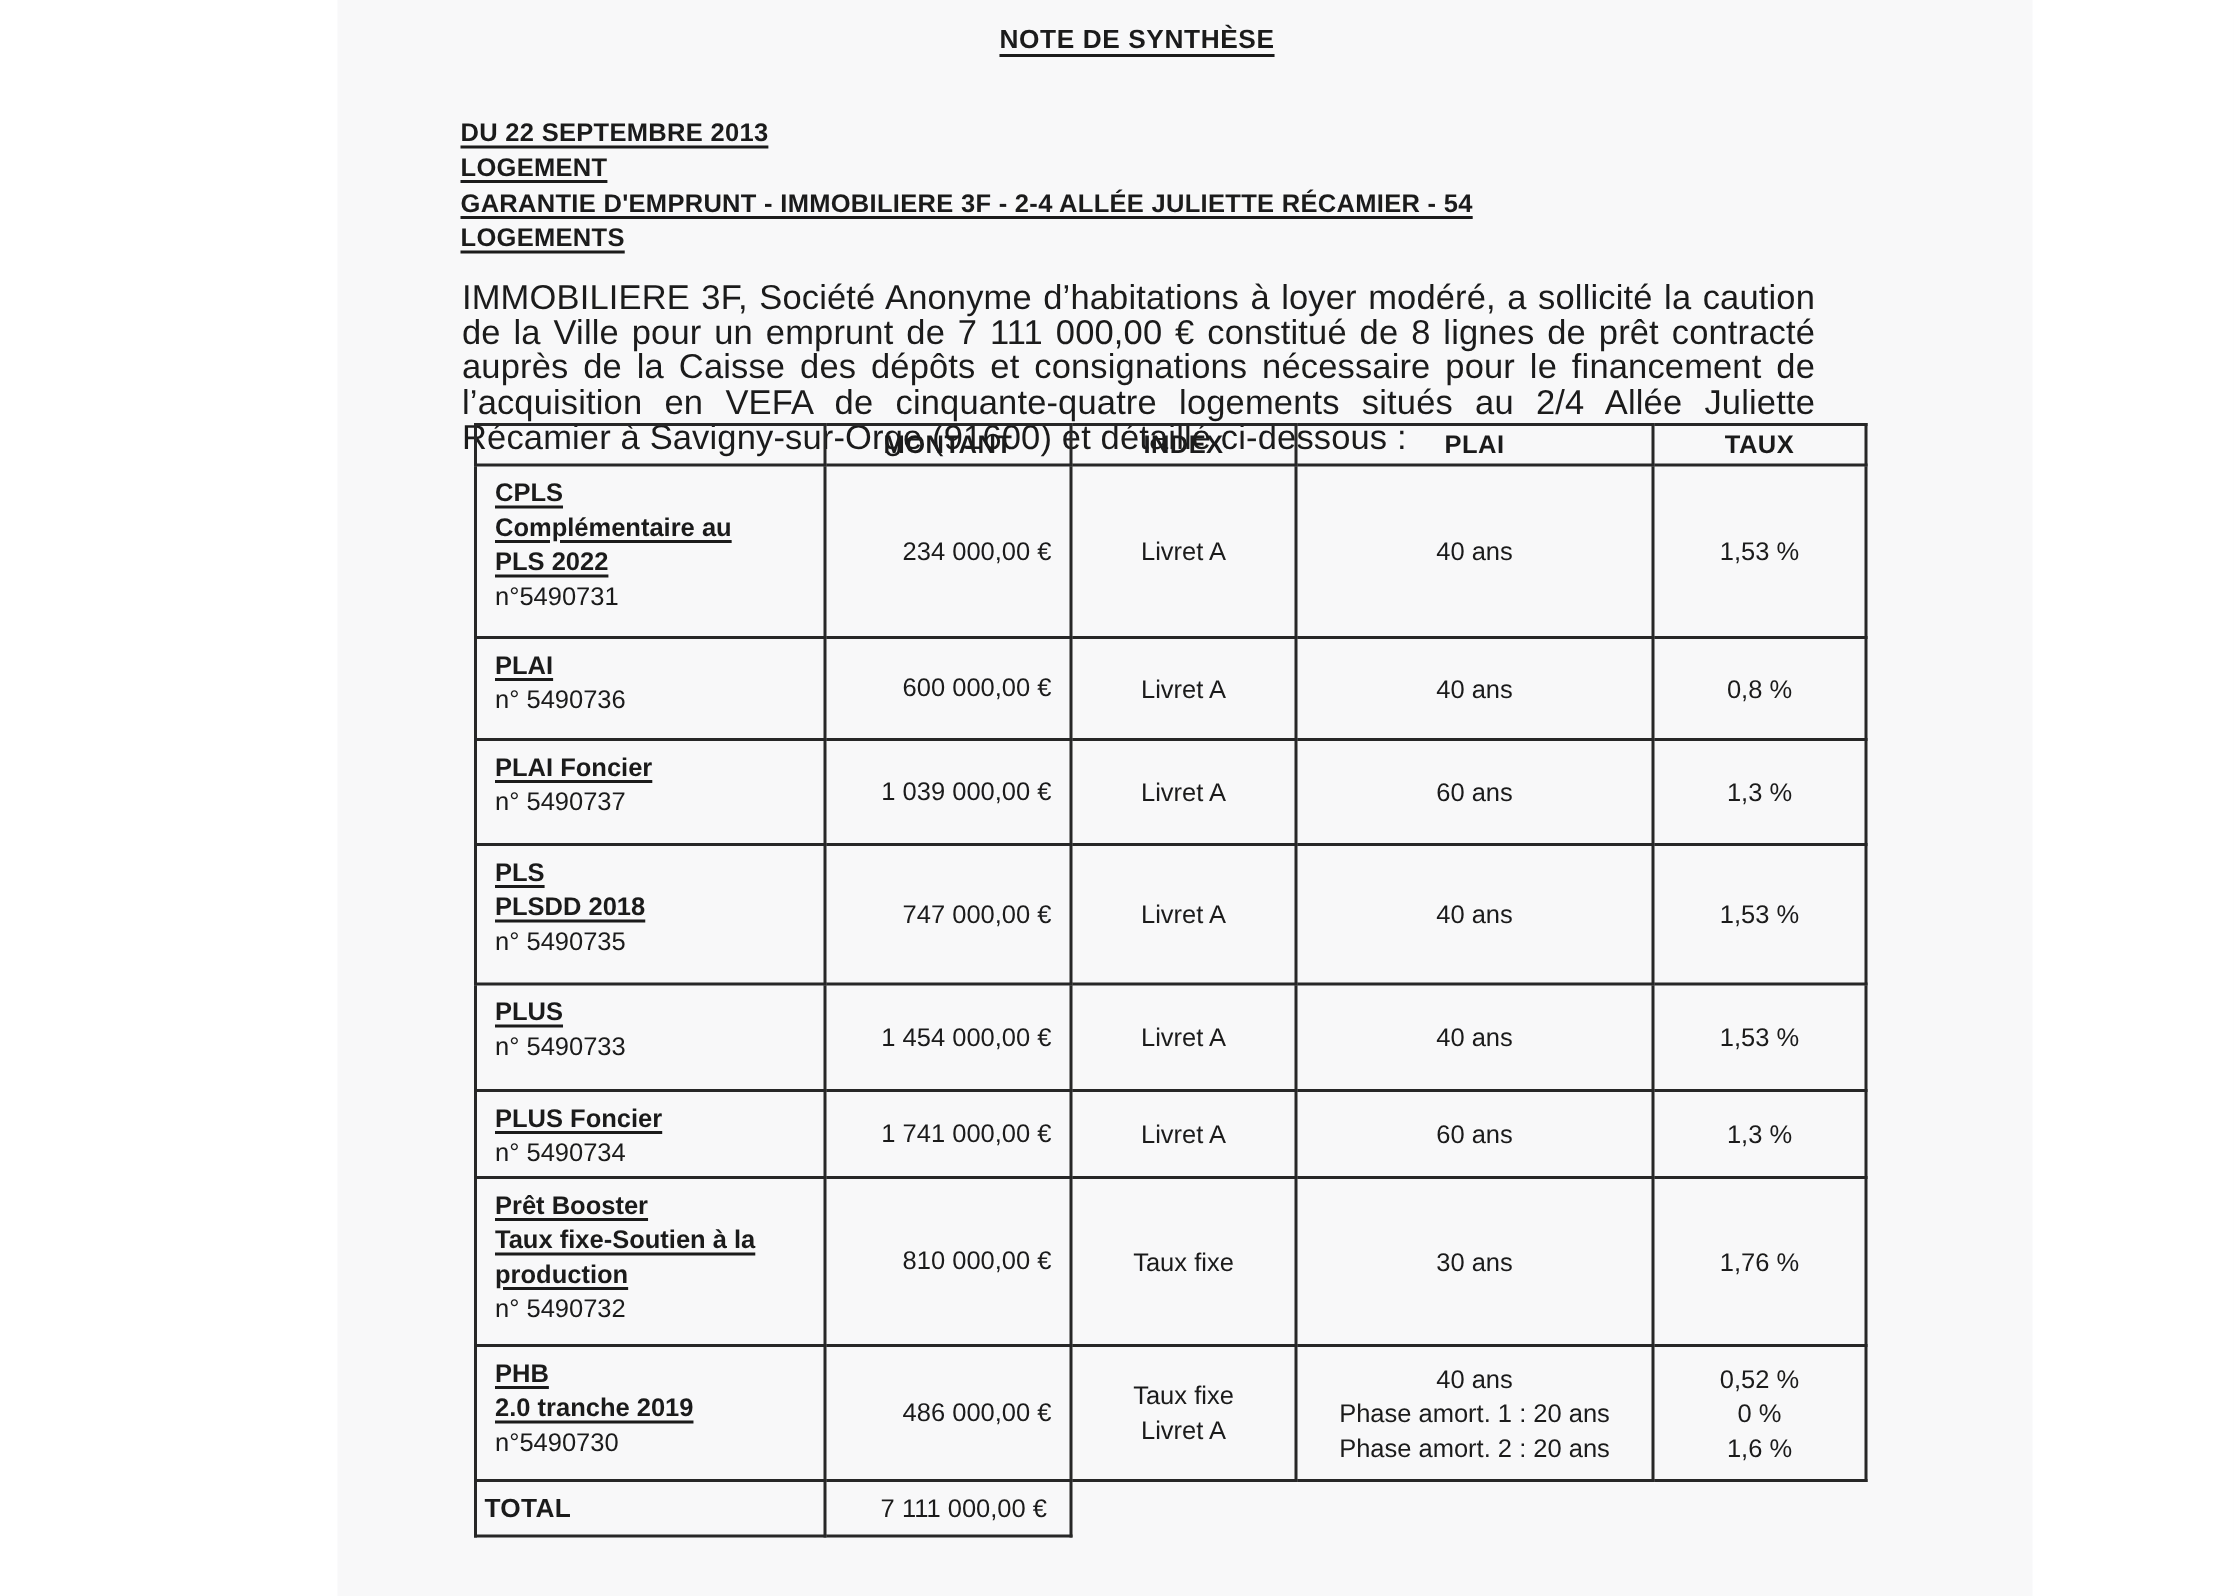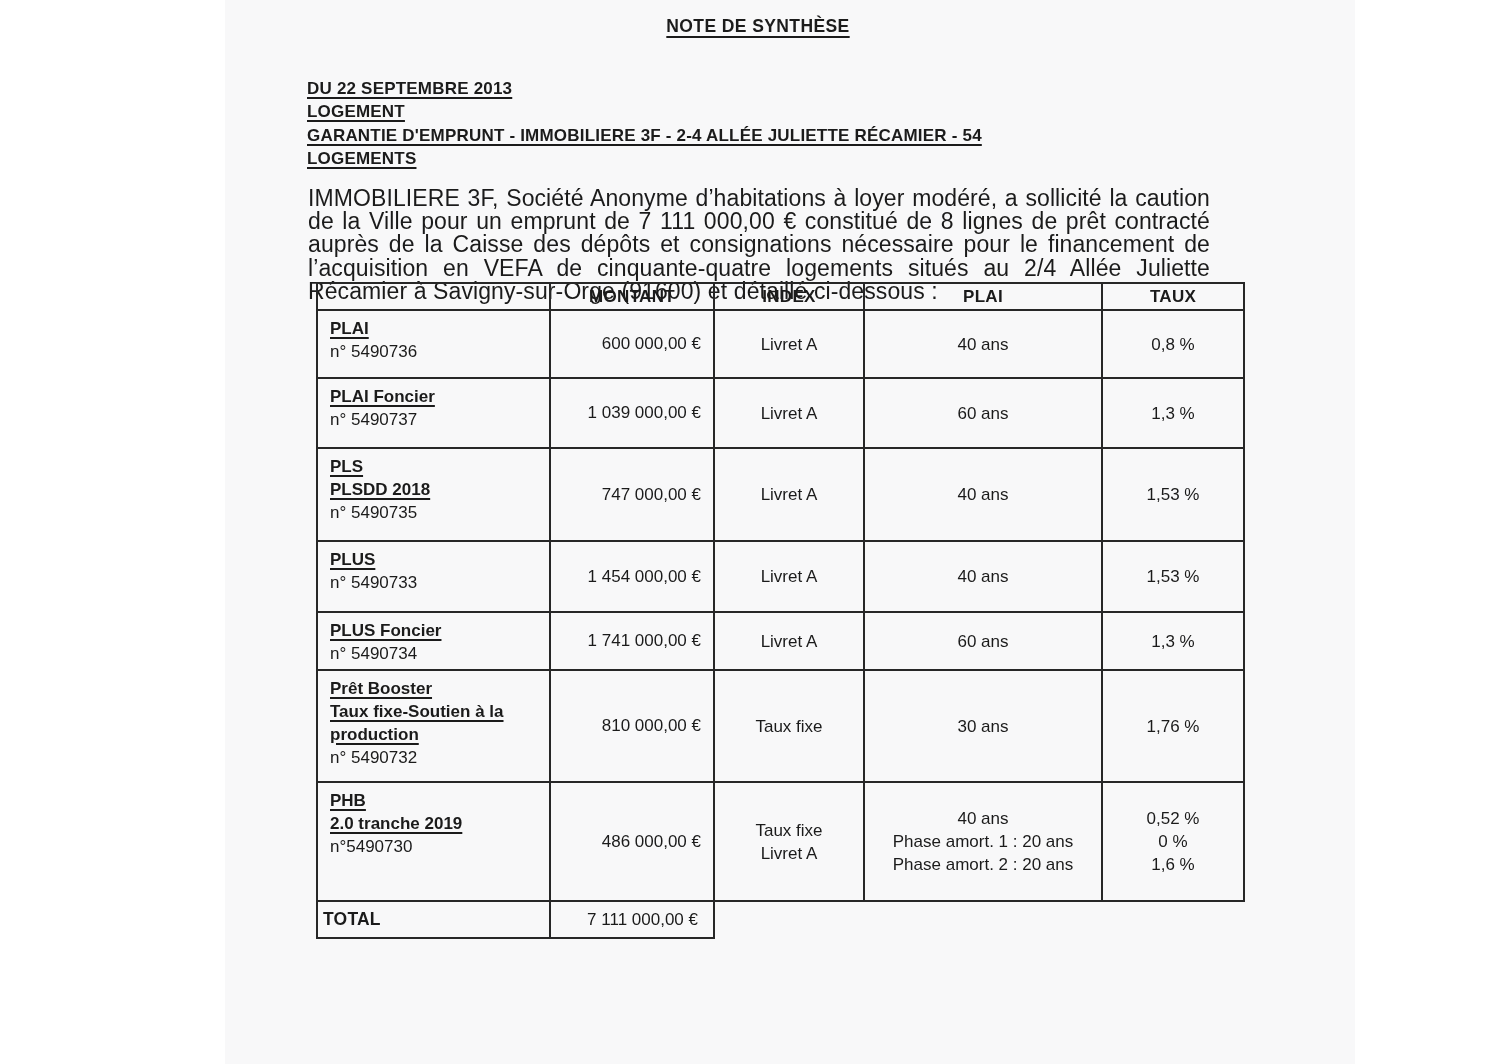--- a/index.html
+++ b/index.html
@@ -105,21 +105,21 @@
     line-height: 23px;
     white-space: pre-line;
   }
   tr.row-0 { height: 115px; }
   tr.row-1 { height: 68px; }
   tr.row-2 { height: 70px; }
   tr.row-3 { height: 93px; }
   tr.row-4 { height: 71px; }
   tr.row-5 { height: 56px; }
   tr.row-6 { height: 112px; }
-  tr.row-7 { height: 119px; }
+  tr.row-7 { height: 90px; }
   tr.total-row { height: 37px; }
   td.total-label {
     font-weight: 700;
     vertical-align: middle;
     padding-left: 5px;
     font-size: 17.5px;
     letter-spacing: 0.2px;
   }
   td.total-montant {
     text-align: right;
@@ -157,20 +157,32 @@
     <thead>
       <tr>
         <th></th>
         <th>MONTANT</th>
         <th>INDEX</th>
         <th>PLAI</th>
         <th>TAUX</th>
       </tr>
     </thead>
     <tbody>
+    <tr class="loan-row row-0">
+      <td class="c-label">
+        <div class="loan-name">CPLS
+Complémentaire au
+PLS 2022</div>
+        <div class="loan-ref">n°5490731</div>
+      </td>
+      <td class="c-montant">234 000,00 €</td>
+      <td class="c-index">Livret A</td>
+      <td class="c-duree">40 ans</td>
+      <td class="c-taux">1,53 %</td>
+    </tr>
 
     <tr class="loan-row row-1">
       <td class="c-label">
         <div class="loan-name">PLAI</div>
         <div class="loan-ref">n° 5490736</div>
       </td>
       <td class="c-montant">600 000,00 €</td>
       <td class="c-index">Livret A</td>
       <td class="c-duree">40 ans</td>
       <td class="c-taux">0,8 %</td>

